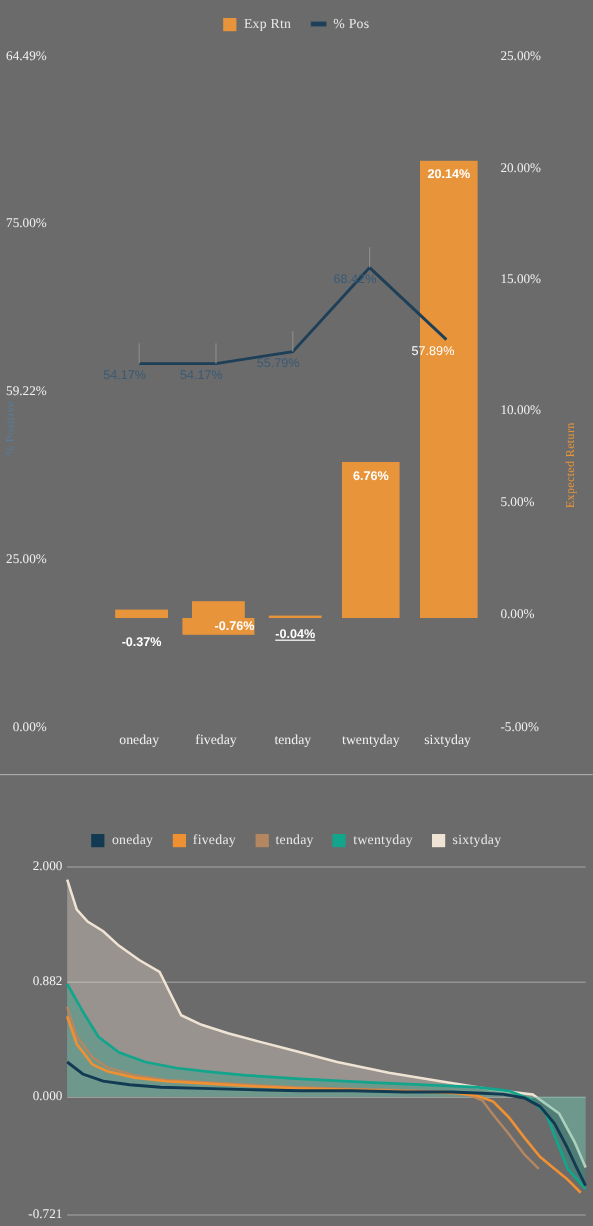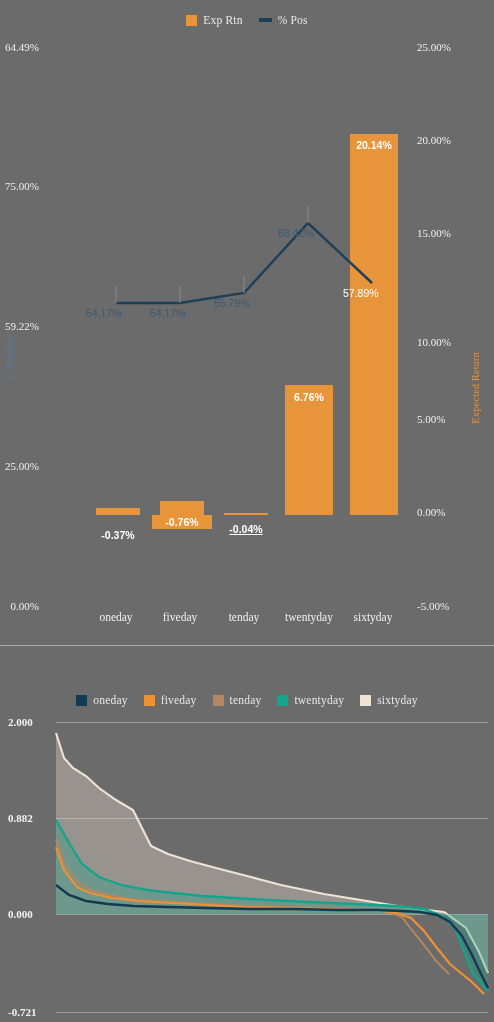--- a/index.html
+++ b/index.html
@@ -41,22 +41,22 @@
              font-weight:bold;color:#ffffff;text-align:center;width:60px;}
   .bar-label.chip{background:#e8943a;padding:1px 0;}
 
   .line-label{position:absolute;font-size:10.5px;font-family:"Liberation Sans",sans-serif;
               color:#3a5a75;width:60px;margin-top:32px;}
   .line-label.light{color:#1e3f58;}
 
   
   #bot-plot{position:absolute;left:0;top:66px;width:494px;height:310px;}
   .gridline{position:absolute;left:56px;width:432px;height:1px;background:#9d9d9d;}
-  .ytick{position:absolute;left:8px;width:44px;text-align:left;color:#f2f2f2;
-         font-size:11px;font-weight:bold;}
+  .ytick{position:absolute;left:8px;width:44px;text-align:right;color:#f2f2f2;
+         font-size:11px;font-weight:normal;}
   svg{display:block;}
 </style>
 </head>
 <body>
 
 <div class="panel" id="top-panel">
 
   <div class="legend" id="top-legend">
     <div class="legend-item">
       <span class="legend-swatch" style="background:#e8943a"></span>
@@ -86,21 +86,21 @@
     <div class="axis-tick right" style="top:566px;">-5.00%</div>
     <div class="axis-title" id="axis-title-right">Expected Return</div>
 
     <div class="bar" style="left:96px; top:474px; width:44px; height:7px;"></div>
     <div class="bar" style="left:160px;top:467px; width:44px; height:14px;"></div>
     <div class="bar" style="left:224px;top:479px; width:44px; height:2px;"></div>
     <div class="bar" style="left:285px;top:351px; width:48px; height:130px;"></div>
     <div class="bar" style="left:350px;top:100px; width:48px; height:381px;"></div>
 
     <div class="bar-label" style="left:88px; top:495px;">-0.37%</div>
-    <div class="bar-label chip" style="left:152px;top:481px; width:60px;">-0.76%</div>
+    <div class="bar-label chip" style="left:152px;top:481px; width:60px;text-align:right;">-0.76%</div>
     <div class="bar-label" style="left:216px;top:489px;text-decoration:underline;">-0.04%</div>
     <div class="bar-label" style="left:279px;top:357px;">6.76%</div>
     <div class="bar-label" style="left:344px;top:105px;">20.14%</div>
 
     <svg width="494" height="611" style="position:absolute;left:0;top:0;">
       <polyline points="116,269 180,269 244,259 308,189 372,249" fill="none" stroke="#1e3f58" stroke-width="2.4"></polyline>
       <line x1="116" y1="252" x2="116" y2="269" stroke="#8a8a8a" stroke-width="1"></line>
       <line x1="180" y1="252" x2="180" y2="269" stroke="#8a8a8a" stroke-width="1"></line>
       <line x1="244" y1="242" x2="244" y2="259" stroke="#8a8a8a" stroke-width="1"></line>
       <line x1="308" y1="172" x2="308" y2="189" stroke="#8a8a8a" stroke-width="1"></line>

